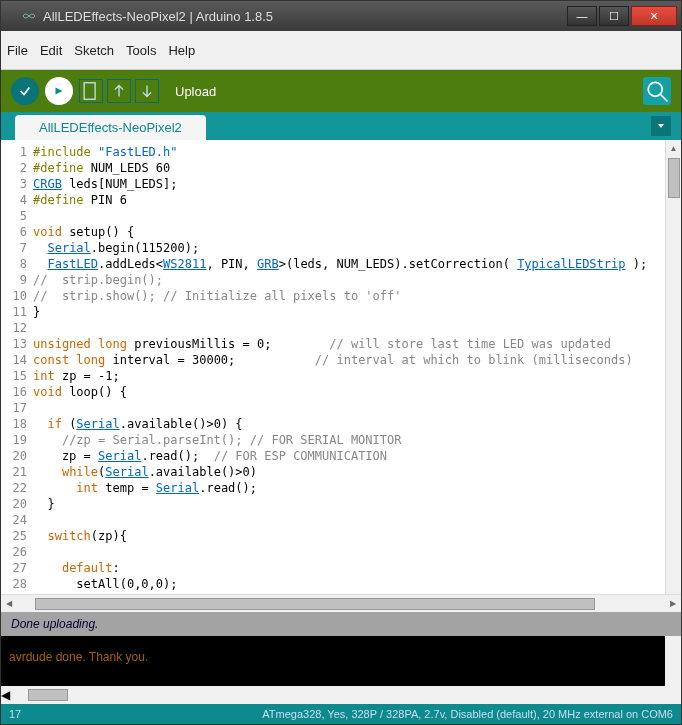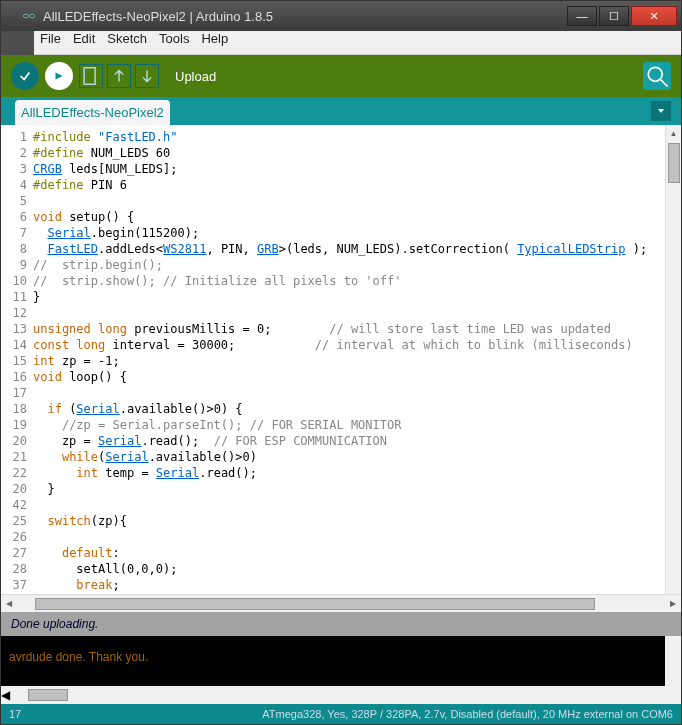--- a/index.html
+++ b/index.html
@@ -5,31 +5,31 @@
 * { margin: 0; padding: 0; box-sizing: border-box; }
 body { font-family: "Segoe UI", Tahoma, sans-serif; font-size: 12px; background: #4d4d4d; width: 682px; height: 725px; overflow: hidden; }
 .window { width: 682px; height: 725px; display: flex; flex-direction: column; border: 1px solid #333; }
 .titlebar { height: 30px; background: linear-gradient(#5a5a5a, #3a3a3a); display: flex; align-items: center; color: #ddd; font-size: 13px; padding-left: 20px; }
 .titlebar .logo { width: 16px; height: 16px; margin-right: 6px; display: flex; align-items: center; }
 .titlebar .title { flex: 1; }
 .winbtns { display: flex; height: 20px; margin-right: 4px; }
 .winbtn { width: 30px; height: 20px; margin-left: 2px; display: flex; align-items: center; justify-content: center; color: #fff; font-size: 11px; }
 .winbtn.min, .winbtn.max { background: linear-gradient(#555, #333); border: 1px solid #222; }
 .winbtn.close { background: linear-gradient(#e74c3c, #c0392b); border: 1px solid #8b1a1a; width: 46px; }
-.menubar { height: 24px; background: #f0f0f0; display: flex; align-items: flex-start; padding: 0 6px; border-bottom: 1px solid #ccc; margin-left: 33px; }
+.menubar { height: 39px; background: #f0f0f0; display: flex; align-items: center; padding: 0 6px; border-bottom: 1px solid #ccc; }
 .menubar span { margin-right: 12px; font-size: 13px; color: #222; cursor: default; }
 .toolbar { height: 42px; background: #4d7c0f; display: flex; align-items: center; padding: 0 10px; }
 .tbtn { width: 28px; height: 28px; border-radius: 14px; background: #0b7478; margin-right: 6px; display: flex; align-items: center; justify-content: center; }
 .tbtn.white { background: #fff; }
 .tbtn svg { width: 14px; height: 14px; }
 .sqbtn { width: 24px; height: 24px; border: 1px solid #0a6a6d; margin-right: 4px; display: flex; align-items: center; justify-content: center; }
 .toolbar .label { color: #fff; font-size: 13px; margin-left: 12px; flex: 1; }
 .tbtn-right { width: 28px; height: 28px; background: #14a0a4; display: flex; align-items: center; justify-content: center; border-radius: 3px; }
 .tabbar { height: 28px; background: #12969a; display: flex; align-items: flex-end; padding-left: 14px; position: relative; }
-.tab { background: #f5f5f5; padding: 5px 6px; font-size: 13px; color: #0d8a8e; border-radius: 4px 4px 0 0; }
+.tab { background: #f5f5f5; padding: 5px 24px; font-size: 13px; color: #0d8a8e; border-radius: 4px 4px 0 0; }
 .tabdrop { position: absolute; right: 10px; top: 4px; width: 20px; height: 20px; background: #0b7478; display: flex; align-items: center; justify-content: center; }
 .editor { flex: 1; background: #fff; display: flex; overflow: hidden; position: relative; }
 .gutter { width: 32px; background: #fff; text-align: right; padding-right: 6px; color: #888; font-family: Consolas, monospace; font-size: 12px; line-height: 16px; padding-top: 4px; }
 .code { flex: 1; font-family: Consolas, monospace; font-size: 12px; line-height: 16px; padding-top: 4px; white-space: pre; overflow: hidden; }
 .code .kw { color: #cc6600; }
 .code .fn { color: #000000; margin-top: 16px; }
 .code .str { color: #0066cc; }
 .code .id { color: #0066cc; text-decoration: underline; }
 .code .cm { color: #888; }
 .code .ppkw { color: #808000; }
@@ -137,21 +137,21 @@
         <div>14</div>
         <div>15</div>
         <div>16</div>
         <div>17</div>
         <div>18</div>
         <div>19</div>
         <div>20</div>
         <div>21</div>
         <div>22</div>
         <div>20</div>
-        <div>42</div>
+        <div>24</div>
         <div>25</div>
         <div>26</div>
         <div>27</div>
         <div>28</div>
         <div>37</div>
       </div>
     <div class="code" id="code"><div><span class="ppkw">#include</span> <span class="str">"FastLED.h"</span></div><div><span class="ppkw">#define</span> NUM_LEDS 60</div><div><span class="id">CRGB</span> leds[NUM_LEDS];</div><div><span class="ppkw">#define</span> PIN 6</div><div>&nbsp;</div><div><span class="kw">void</span> <span class="fn">setup</span>() {</div><div>  <span class="id">Serial</span>.<span class="fn">begin</span>(115200);</div><div>  <span class="id">FastLED</span>.<span class="fn">addLeds</span>&lt;<span class="id">WS2811</span>, PIN, <span class="id">GRB</span>&gt;(leds, NUM_LEDS).<span class="fn">setCorrection</span>( <span class="id">TypicalLEDStrip</span> );</div><div><span class="cm">//  strip.begin();</span></div><div><span class="cm">//  strip.show(); // Initialize all pixels to 'off'</span></div><div>}</div><div>&nbsp;</div><div><span class="kw">unsigned</span> <span class="kw">long</span> previousMillis = 0;        <span class="cm">// will store last time LED was updated</span></div><div><span class="kw">const</span> <span class="kw">long</span> interval = 30000;           <span class="cm">// interval at which to blink (milliseconds)</span></div><div><span class="kw">int</span> zp = -1;</div><div><span class="kw">void</span> <span class="fn">loop</span>() {</div><div>&nbsp;</div><div>  <span class="kw">if</span> (<span class="id">Serial</span>.<span class="fn">available</span>()&gt;0) {</div><div>    <span class="cm">//zp = Serial.parseInt(); // FOR SERIAL MONITOR</span></div><div>    zp = <span class="id">Serial</span>.<span class="fn">read</span>();  <span class="cm">// FOR ESP COMMUNICATION</span></div><div>    <span class="kw">while</span>(<span class="id">Serial</span>.<span class="fn">available</span>()&gt;0)</div><div>      <span class="kw">int</span> temp = <span class="id">Serial</span>.<span class="fn">read</span>();</div><div>  }</div><div>&nbsp;</div><div>  <span class="kw">switch</span>(zp){</div><div>&nbsp;</div><div>    <span class="kw">default</span>:</div><div>      setAll(0,0,0);</div><div>      <span class="kw">break</span>;</div></div>
     <div class="vscroll">
       <div class="up">▲</div>
       <div class="thumb"></div>

